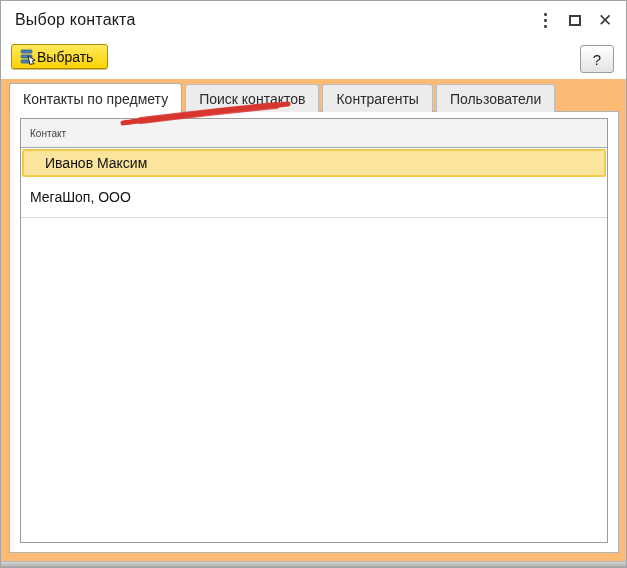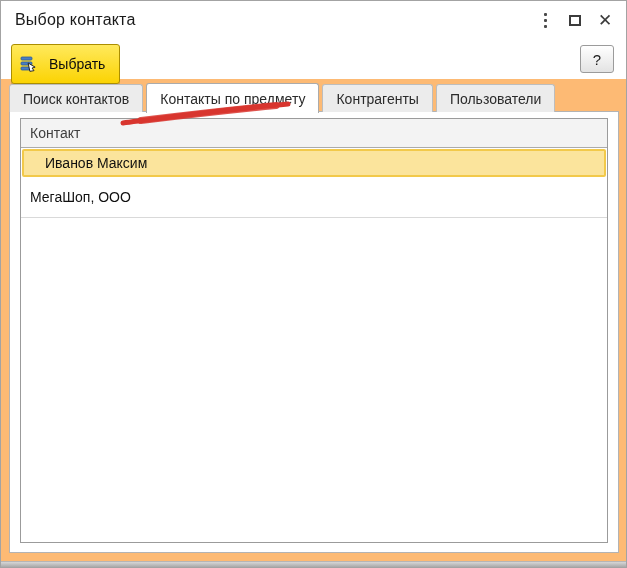--- a/index.html
+++ b/index.html
@@ -37,22 +37,22 @@
   .kebab { display: flex; flex-direction: column; gap: 3px; }
   .kebab i { width: 3px; height: 3px; background: #4a4a4a; border-radius: 1px; }
   .maxi { width: 12px; height: 11px; border: 2px solid #3c3c3c; }
   .closex { font-size: 17px; color: #3c3c3c; line-height: 1; }
   
   .toolbar {
     position: absolute; left: 0; right: 0; top: 38px; height: 40px;
     background: #ffffff;
   }
   .btn-select {
-    position: absolute; left: 10px; top: 5px; height: 40px;
-    display: inline-flex; align-items: center; gap: 12px;
+    position: absolute; left: 10px; top: 5px; height: 25px;
+    display: inline-flex; align-items: center; gap: 0;
     padding: 0 14px 0 8px;
     background: linear-gradient(#ffe95c, #fbd303);
     border: 1px solid #ab8e00;
     border-radius: 3px;
     box-shadow: 0 1px 0 rgba(140,110,0,0.45);
     font-size: 14px; color: #0d0d0d;
     cursor: pointer;
   }
   .btn-help {
     position: absolute; right: 12px; top: 6px; width: 34px; height: 28px;
@@ -101,21 +101,21 @@
     border: 1px solid #9b9b9b;
     background: #ffffff;
     overflow: hidden;
   }
   .thead {
     height: 29px;
     background: #f3f3f3;
     border-bottom: 1px solid #ababab;
     display: flex; align-items: center;
     padding-left: 9px;
-    font-size: 14px; color: #3f3f3f;
+    font-size: 10px; color: #3f3f3f;
   }
   .row {
     height: 41px;
     display: flex; align-items: center;
     padding-left: 9px;
     font-size: 14px; color: #101010;
     border-bottom: 1px solid #dcdcdc;
     cursor: pointer;
   }
   .row.selected {
@@ -172,25 +172,25 @@
         <path d="M9 15 L9 6.5 L15 12 L11.8 12.3 L13.2 15.2 Z" fill="#ffffff" stroke="#222222" stroke-width="0.9" transform="rotate(-12 11 11)"></path>
       </svg>
       <span>Выбрать</span>
     </button>
     <button class="btn-help">
       <span>?</span>
     </button>
   </div>
 
   <div class="tabs">
+    <div class="tab active">
+      <span>Контакты по предмету</span>
+    </div>
     <div class="tab">
       <span>Поиск контактов</span>
-    </div>
-    <div class="tab active">
-      <span>Контакты по предмету</span>
     </div>
     <div class="tab">
       <span>Контрагенты</span>
     </div>
     <div class="tab">
       <span>Пользователи</span>
     </div>
   </div>
 
   <div class="panel">

